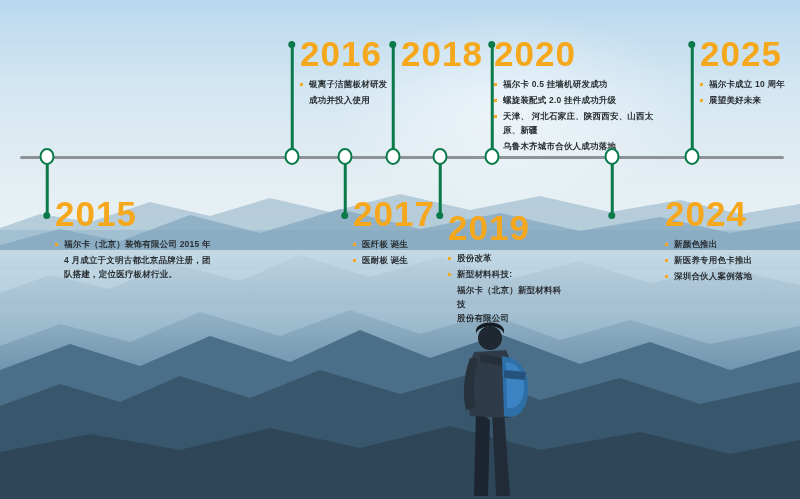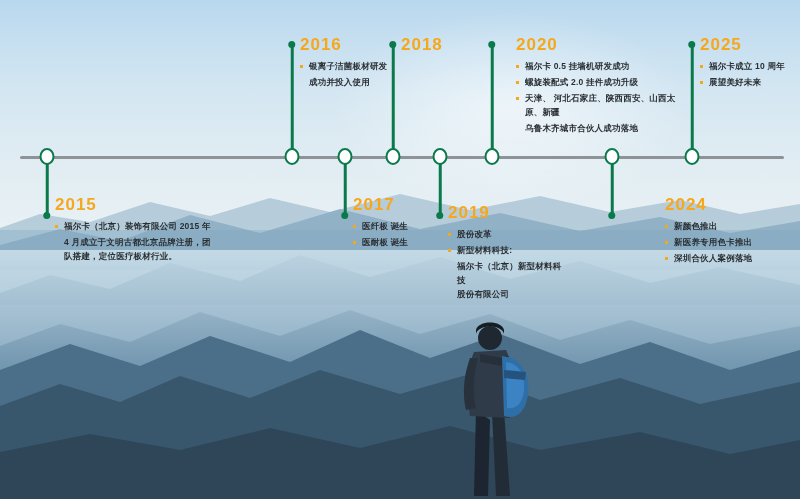--- a/index.html
+++ b/index.html
@@ -110,21 +110,21 @@
   .stem.up::after { top: -3px; }
   .stem.down::after { bottom: -3px; }
 
   .block {
     position: absolute;
     z-index: 5;
   }
   .block.up  { bottom: auto; }
 
   .year {
-    font-size: 17px;
+    font-size: 35px;
     font-weight: 700;
     color: #f6a81c;
     letter-spacing: 1px;
     line-height: 1;
     margin: 0 0 7px 0;
     white-space: nowrap;
   }
 
   ul.bullets {
     list-style: none;
@@ -241,21 +241,21 @@
     <div class="stem up" style="top:44px; height:112px;"></div>
     <div class="dot-ring"></div>
     <div class="block up" style="left:8px; top:36px; width:108px;">
       <div class="year">2018</div>
     </div>
   </div>
 
   <div class="node" style="left:492px;">
     <div class="stem up" style="top:44px; height:112px;"></div>
     <div class="dot-ring"></div>
-    <div class="block up" style="left:24px; top:36px; width:175px;">
+    <div class="block up" style="left:2px; top:36px; width:175px;">
       <div class="year">2020</div>
       <ul class="bullets">
         <li>福尔卡 0.5 挂墙机研发成功</li>
         <li>螺旋装配式 2.0 挂件成功升级</li>
         <li>天津、 河北石家庄、陕西西安、山西太原、新疆</li>
         <li class="no-bullet">乌鲁木齐城市合伙人成功落地</li>
       </ul>
     </div>
   </div>
 
@@ -292,21 +292,21 @@
       <ul class="bullets">
         <li>医纤板 诞生</li>
         <li>医耐板 诞生</li>
       </ul>
     </div>
   </div>
 
   <div class="node" style="left:440px;">
     <div class="stem down" style="top:158px; height:58px;"></div>
     <div class="dot-ring"></div>
-    <div class="block" style="left:8px; top:204px; width:118px;">
+    <div class="block" style="left:8px; top:210px; width:118px;">
       <div class="year">2019</div>
       <ul class="bullets">
         <li>股份改革</li>
         <li>新型材料科技:</li>
         <li class="no-bullet">福尔卡（北京）新型材料科技</li>
         <li class="no-bullet">股份有限公司</li>
       </ul>
     </div>
   </div>
 

